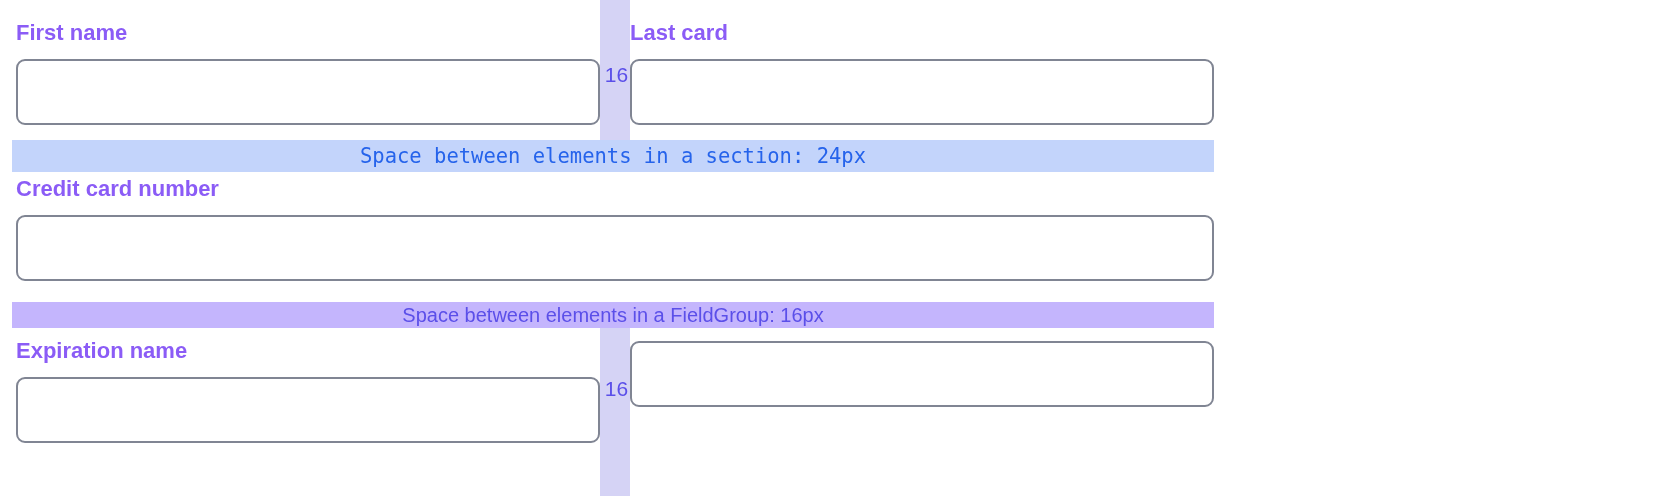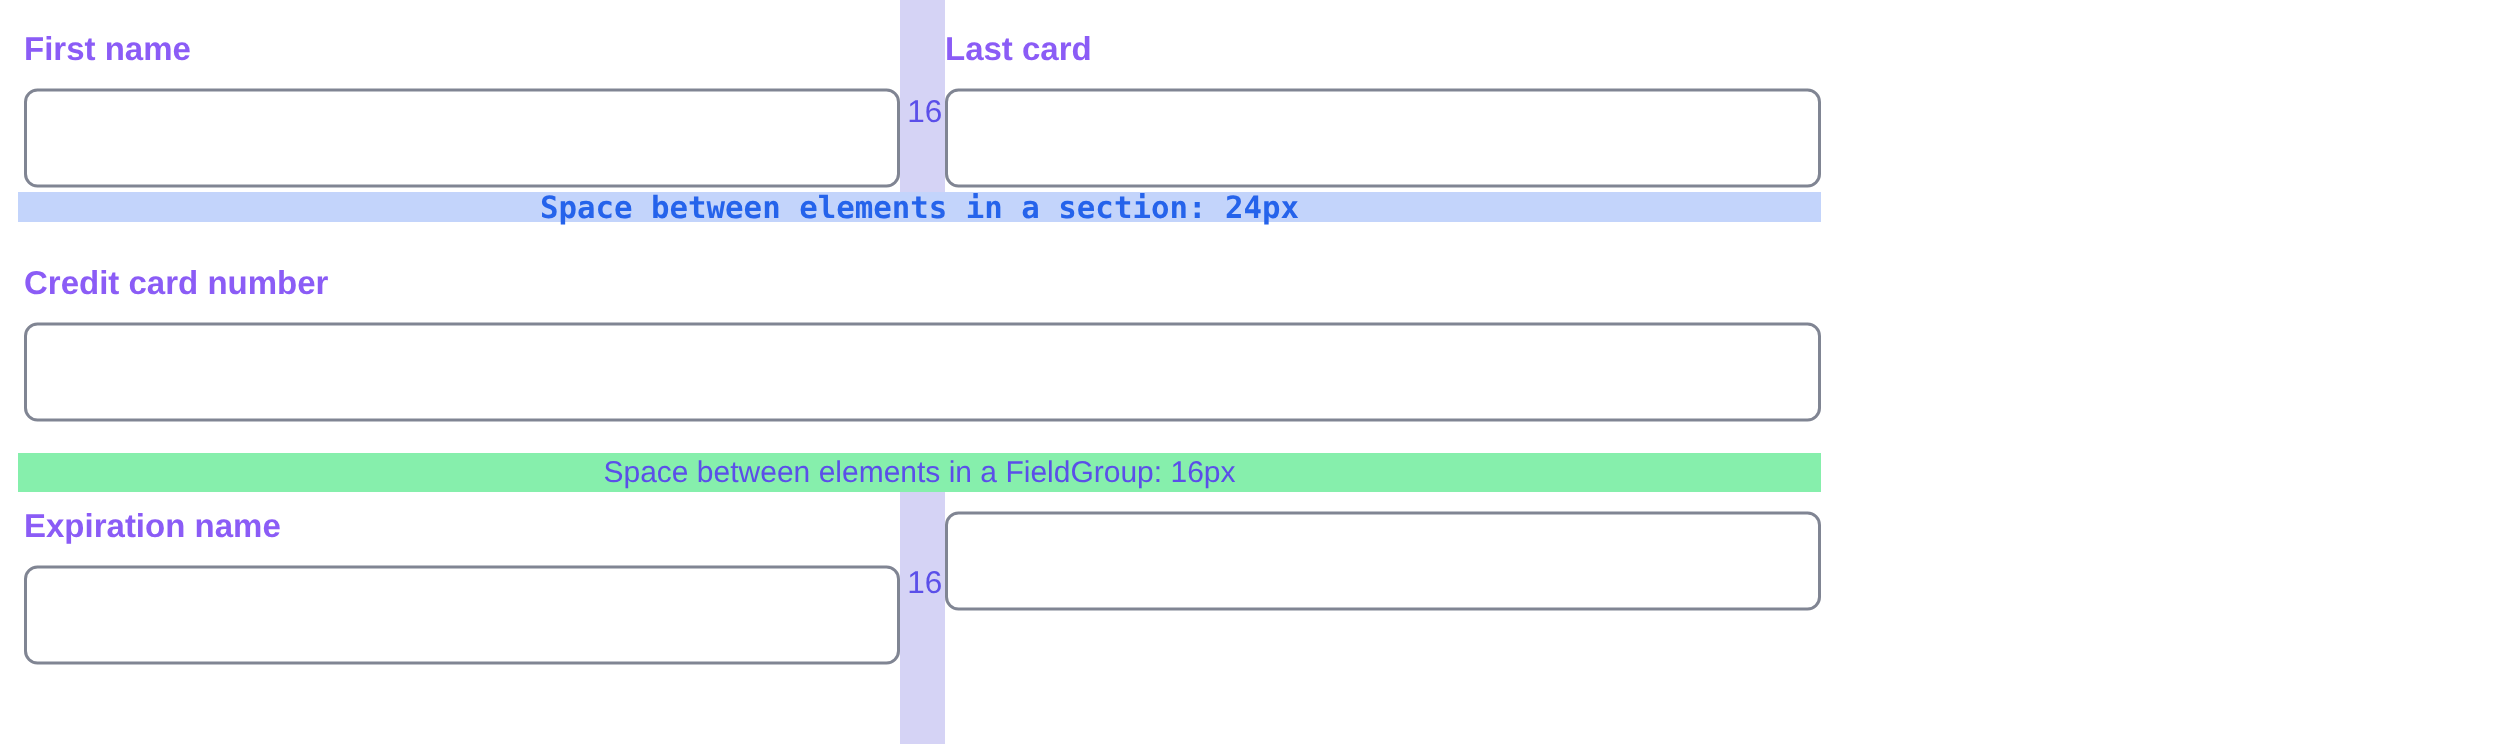--- a/index.html
+++ b/index.html
@@ -26,33 +26,32 @@
     position: absolute;
     left: 12px;
     width: 1202px;
     display: flex;
     align-items: center;
     justify-content: center;
     box-sizing: border-box;
     white-space: pre;
   }
   .band-section {
-    top: 128px;
-    height: 20px;
+    top: 140px;
+    height: 32px;
     background: #c3d4fb;
     color: #2563eb;
     font-family: "DejaVu Sans Mono", "Liberation Mono", monospace;
     font-size: 20.5px;
     letter-spacing: 0px;
-    font-weight: bold;
   }
   .band-fieldgroup {
     top: 302px;
     height: 26px;
-    background: #86efac;
+    background: #c4b5fd;
     color: #5b4fe9;
     font-family: "Liberation Sans", sans-serif;
     font-size: 20px;
   }
 
   
   .gap-strip {
     position: absolute;
     left: 600px;
     width: 30px;

